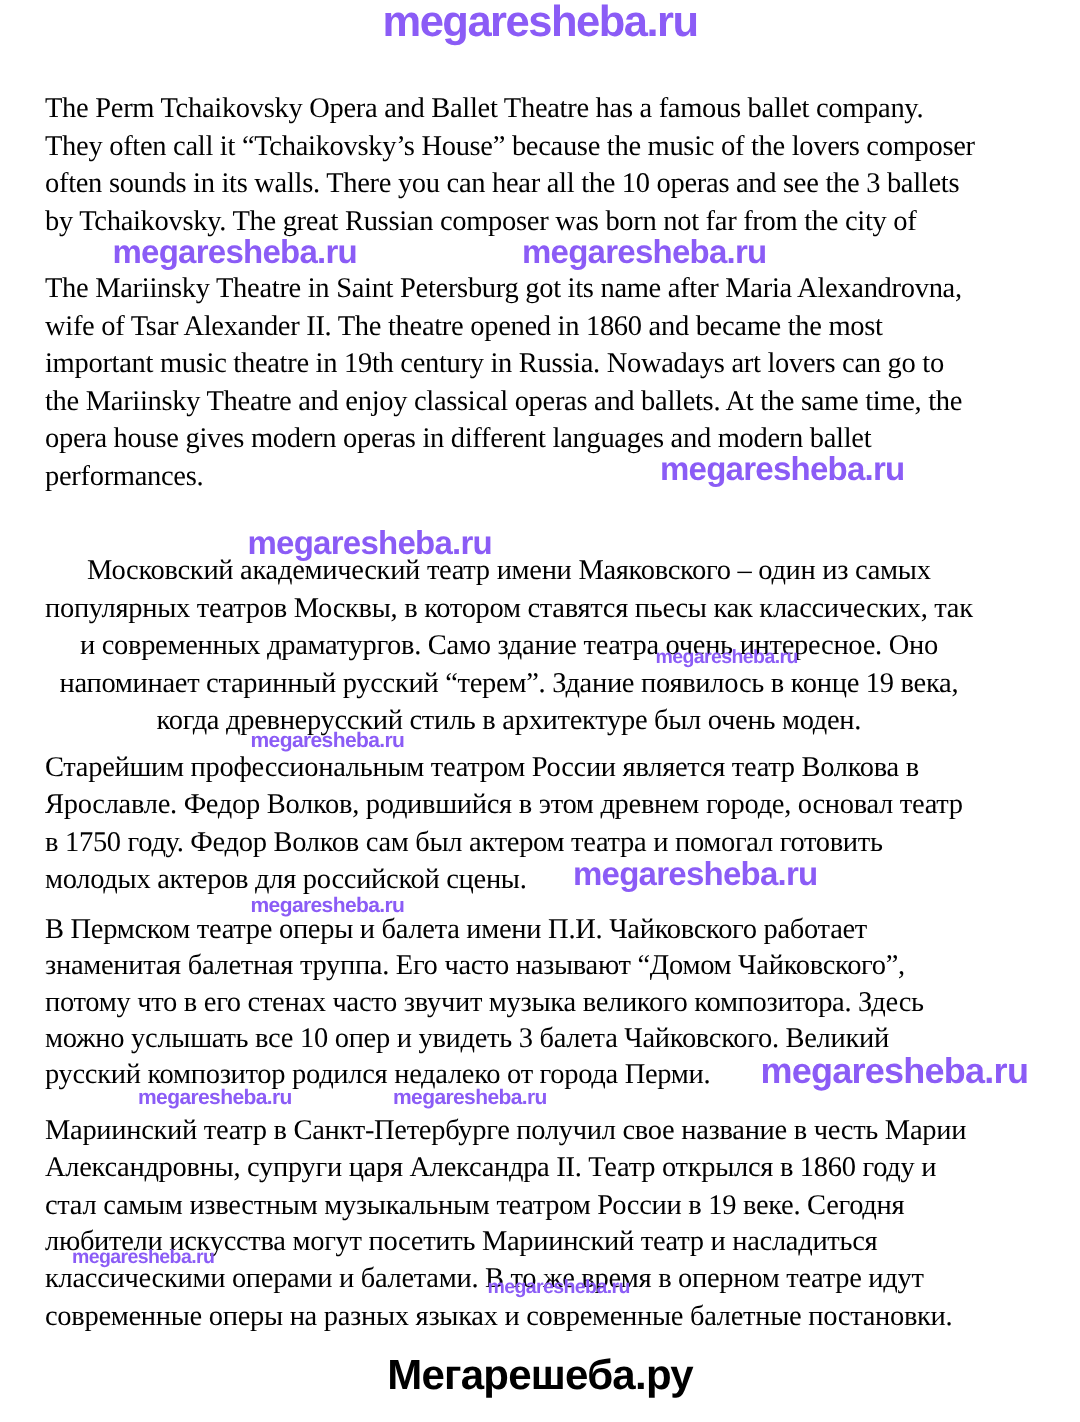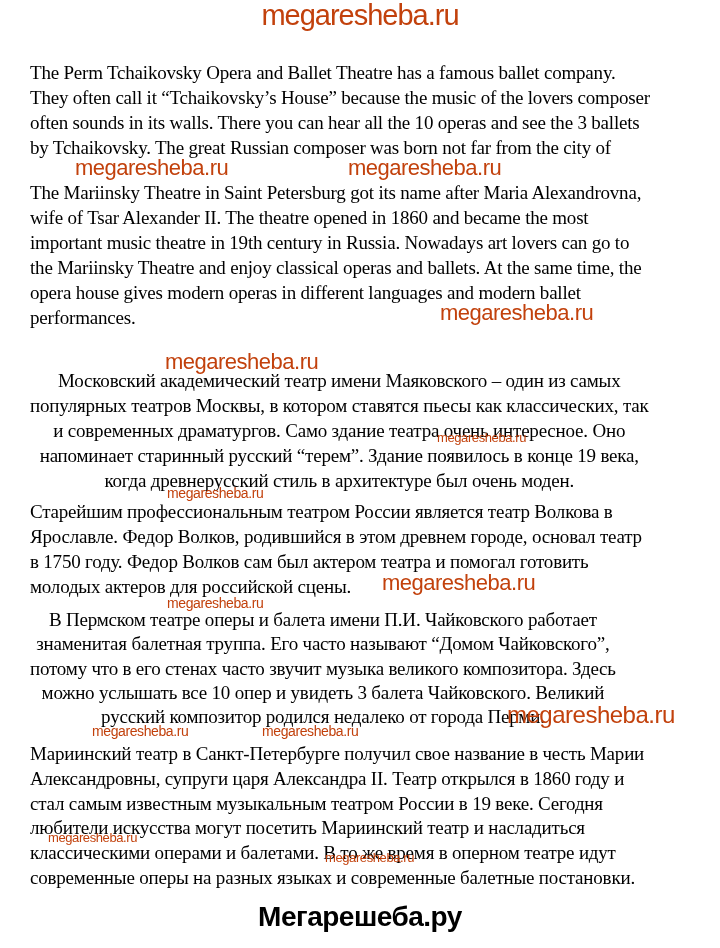--- a/index.html
+++ b/index.html
@@ -17,23 +17,23 @@
     white-space: nowrap;
     font-size: 19px;
     line-height: 25px;
     letter-spacing: -0.2px;
   }
   .para.lh243 .ln { line-height: 24.3px; }
   .para.lh248 .ln { line-height: 24.8px; }
   .wm {
     position: absolute;
     font-family: "Liberation Sans", "DejaVu Sans", sans-serif;
-    font-weight: normal;
+    font-weight: bold;
     white-space: nowrap;
-    color: #c2410c;
+    color: #8b5cf6;
   }
   .wm-header {
     top: -1px; left: 0; right: 0;
     text-align: center;
     font-size: 29px;
     letter-spacing: -1px;
   }
   .wm-bold { font-size: 22px; letter-spacing: -0.5px; }
   .wm-bold-lg { font-size: 24px; letter-spacing: -0.5px; }
   .wm-small { font-size: 14px; letter-spacing: -0.4px; }
@@ -94,21 +94,21 @@
     <div class="ln">Старейшим профессиональным театром России является театр Волкова в</div>
     <div class="ln">Ярославле. Федор Волков, родившийся в этом древнем городе, основал театр</div>
     <div class="ln">в 1750 году. Федор Волков сам был актером театра и помогал готовить</div>
     <div class="ln">молодых актеров для российской сцены.</div>
   </div>
 
   <div class="wm wm-bold" style="left:382px; top:570px;">megaresheba.ru</div>
 
   <div class="wm wm-small" style="left:167px; top:595px;">megaresheba.ru</div>
 
-  <div class="para lh243" style="top:608px;text-align:center;">
+  <div class="para lh243" style="top:608px;">
     <div class="ln">В Пермском театре оперы и балета имени П.И. Чайковского работает</div>
     <div class="ln">знаменитая балетная труппа. Его часто называют “Домом Чайковского”,</div>
     <div class="ln">потому что в его стенах часто звучит музыка великого композитора. Здесь</div>
     <div class="ln">можно услышать все 10 опер и увидеть 3 балета Чайковского. Великий</div>
     <div class="ln">русский композитор родился недалеко от города Перми.</div>
   </div>
 
   <div class="wm wm-bold-lg" style="left:507px; top:701px;">megaresheba.ru</div>
 
   <div class="wm wm-small" style="left:92px; top:723px;">megaresheba.ru</div>

